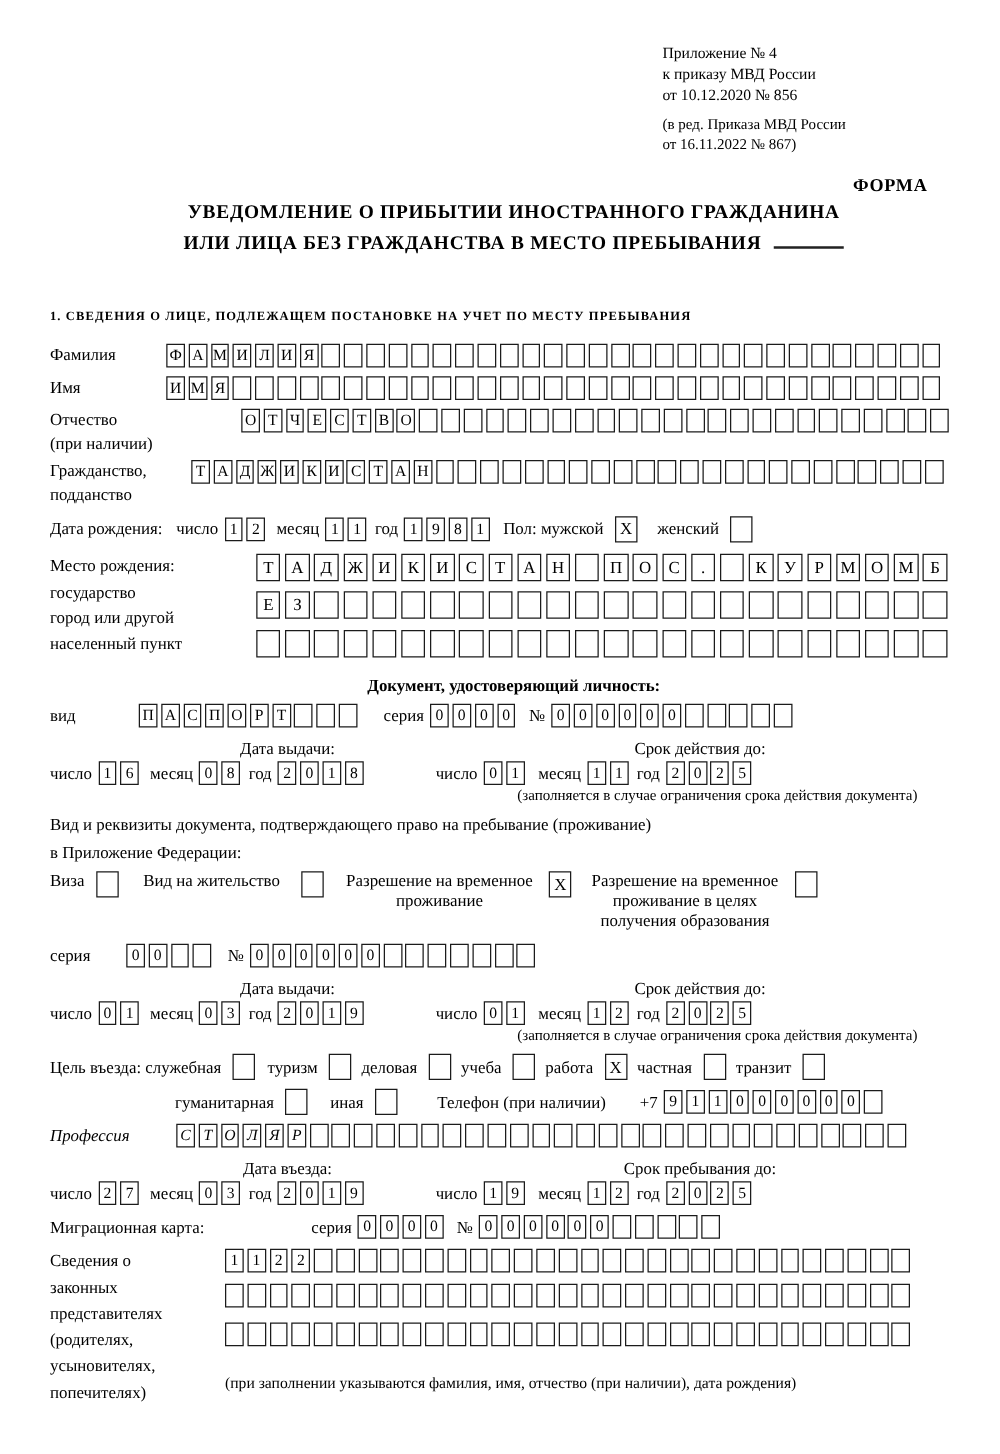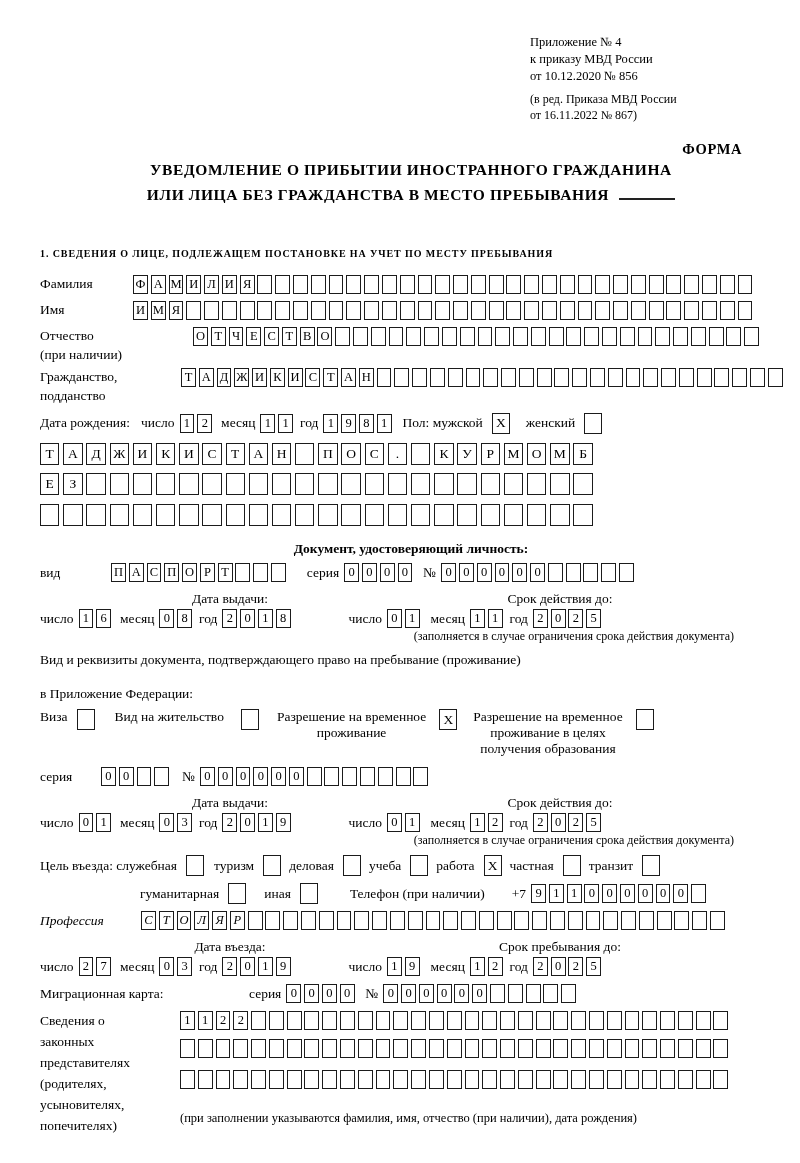--- a/index.html
+++ b/index.html
@@ -161,21 +161,21 @@
           <span class="cell"></span>
           <span class="cell"></span>
           <span class="cell"></span>
           <span class="cell"></span>
           <span class="cell"></span>
           <span class="cell"></span>
           <span class="cell"></span>
         </span>
       </div>
       <div class="frow plain" style="margin-bottom: 5px;">(при наличии)</div>
-      <div class="frow" style="margin-bottom: 1px; gap: 28px;">
+      <div class="frow" style="margin-bottom: 1px;">
         <span class="seg-txt" style="width: 108px;">Гражданство,</span>
         <span class="boxgrp">
           <span class="cell">Т</span>
           <span class="cell">А</span>
           <span class="cell">Д</span>
           <span class="cell">Ж</span>
           <span class="cell">И</span>
           <span class="cell">К</span>
           <span class="cell">И</span>
           <span class="cell">С</span>
@@ -226,20 +226,26 @@
           <span class="cell">9</span>
           <span class="cell">8</span>
           <span class="cell">1</span>
         </span>
         <span class="seg-txt" style="margin-left: 8px;">Пол: мужской</span>
         <span class="chkbox">X</span>
         <span class="seg-txt" style="margin-left: 12px;">женский</span>
         <span class="chkbox"></span>
       </div>
       <div class="frow top" style="margin-bottom: 3px;">
+        <div class="blabels" style="width: 165px;">
+          <div class="blabel">Место рождения:</div>
+          <div class="blabel">государство</div>
+          <div class="blabel">город или другой</div>
+          <div class="blabel">населенный пункт</div>
+        </div>
         <div class="bcol">
           <div class="brow"><span class="boxgrp">
               <span class="cell wide">Т</span>
               <span class="cell wide">А</span>
               <span class="cell wide">Д</span>
               <span class="cell wide">Ж</span>
               <span class="cell wide">И</span>
               <span class="cell wide">К</span>
               <span class="cell wide">И</span>
               <span class="cell wide">С</span>
@@ -386,21 +392,21 @@
         </span>
         <span class="seg-txt" style="margin-left: 4px;">год</span>
         <span class="boxgrp">
           <span class="cell">2</span>
           <span class="cell">0</span>
           <span class="cell">2</span>
           <span class="cell">5</span>
         </span>
       </div>
       <div class="frow note-right" style="margin-bottom: 8px;">(заполняется в случае ограничения срока действия документа)</div>
-      <div class="frow plain" style="margin-bottom: 18px;">Вид и реквизиты документа, подтверждающего право на пребывание (проживание)</div>
+      <div class="frow plain" style="margin-bottom: 6px;">Вид и реквизиты документа, подтверждающего право на пребывание (проживание)</div>
       <div class="frow plain" style="margin-bottom: 7px;">в Приложение Федерации:</div>
       <div class="frow top" style="margin-bottom: 10px;">
         <span class="seg-txt">Виза</span>
         <span class="chkbox"></span>
         <span class="seg-txt" style="margin-left: 16px;">Вид на жительство</span>
         <span class="chkbox" style="margin-left: 12px;"></span>
         <span class="seg-txt ctr" style="margin-left: 14px;">Разрешение на временное
 проживание</span>
         <span class="chkbox" style="margin-left: 8px;">X</span>
         <span class="seg-txt ctr" style="margin-left: 12px;">Разрешение на временное

